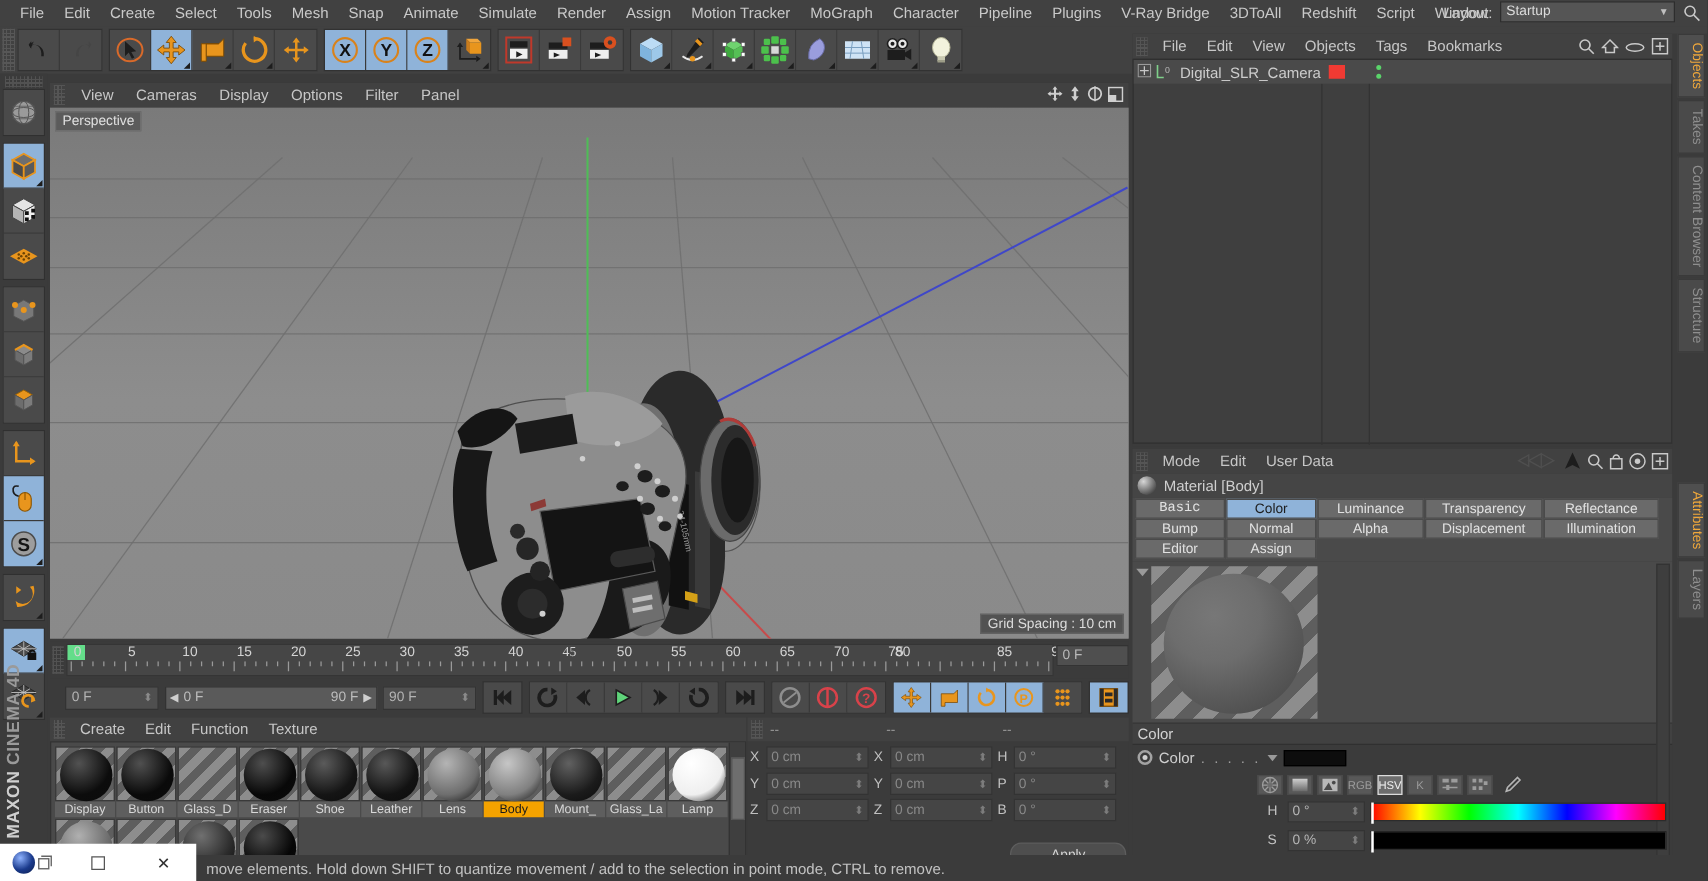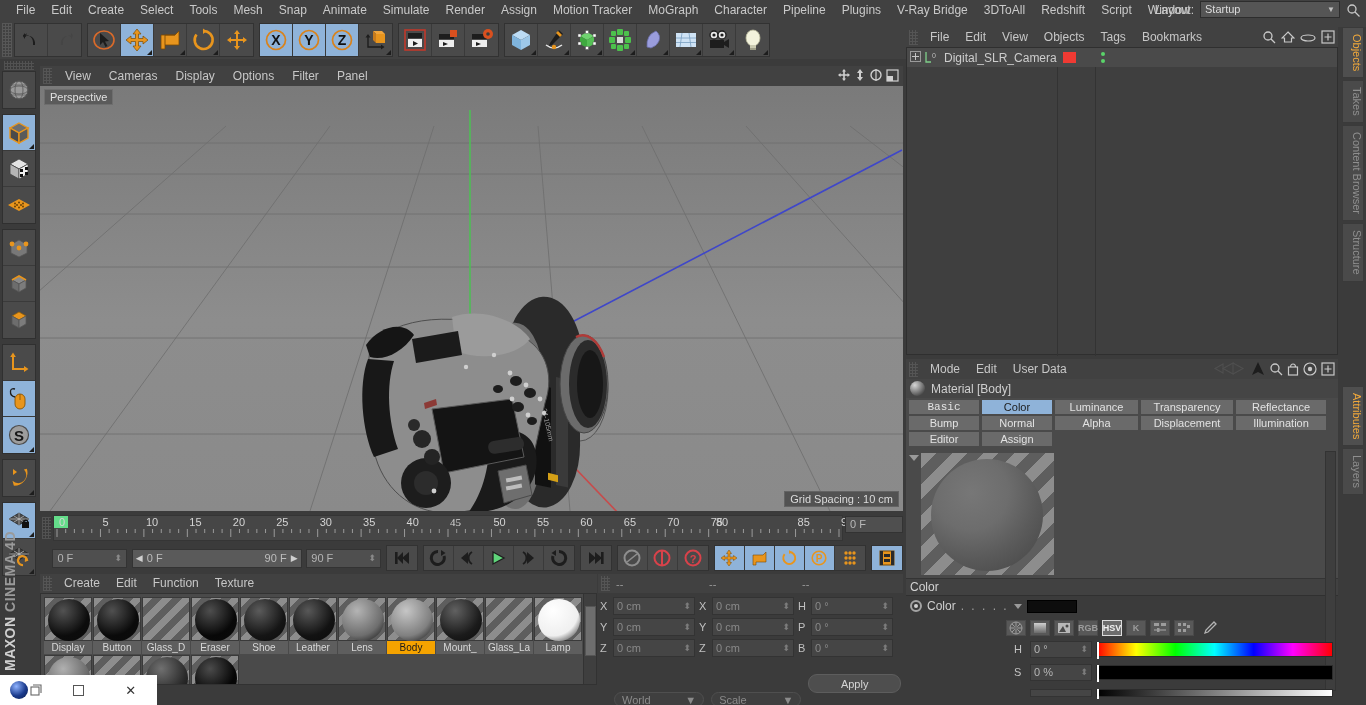--- a/index.html
+++ b/index.html
@@ -196,21 +196,21 @@
   .vscroll{ position:absolute; right:2px; top:2px; width:11px; height:240px; background:#3e3e3e; border:1px solid #333;}
   .colorhdr{ background:#414141; height:17px; line-height:17px; color:#d3d3d3; font-size:12px; padding-left:4px;
      border-bottom:1px solid #303030;}
   .colorrow{ display:flex; align-items:center; height:20px; padding-left:4px; gap:5px;}
   .radio{ width:12px;height:12px;border-radius:50%;border:2px solid #a3a3a3; position:relative;}
   .radio::after{ content:""; position:absolute; left:2px; top:2px; width:4px;height:4px;border-radius:50%;background:#cfcfcf;}
   .clabel{ color:#cfcfcf; font-size:12px;}
   .cdots{ color:#9e9e9e; font-size:12px; letter-spacing:2px;}
   .smallcaret{ width:0;height:0;border-left:4px solid transparent;border-right:4px solid transparent;border-top:5px solid #9a9a9a;}
   .colorswatch{ width:50px; height:13px; background:#0d0d0d; border:1px solid #000;}
-  .modebar{ display:flex; align-items:center; gap:4px; padding-left:100px; margin-top:4px;font-weight:bold;}
+  .modebar{ display:flex; align-items:center; gap:4px; padding-left:100px; margin-top:4px;}
   .mbtn{ width:20px; height:16px; background:#585858; border:1px solid #4a4a4a; display:flex; align-items:center; justify-content:center;
      color:#9c9c9c; font-size:9px; }
   .mbtn.act{ background:#6d6d6d; border:1px solid #dcdcdc; color:#f0f0f0;}
   .hsvrow{ display:flex; align-items:center; height:20px; gap:4px; padding-left:108px; margin-top:3px;}
   .hsvlab{ width:12px; color:#c3c3c3; font-size:11px;}
   .hsvfield{ width:62px; height:17px; background:#454545; border:1px solid #333; color:#b6b6b6;
     font-size:11px; padding:0 3px; display:flex; align-items:center; justify-content:space-between;}
   .hsvbar{ width:237px; height:15px; border:1px solid #2c2c2c; position:relative;}
   .hue{ background:linear-gradient(90deg,#ff0000,#ffff00,#00ff00,#00ffff,#0000ff,#ff00ff,#ff0000);}
   .satbar{ background:#000;}
@@ -1434,20 +1434,25 @@
         <div class="rtab">Takes</div>
         <div class="rtab">Content Browser</div>
         <div class="rtab">Structure</div>
       </div>
     <div id="rtabs-lower-host" style="margin-top:104px;">
         <div class="rtab act">Attributes</div>
         <div class="rtab">Layers</div>
       </div>
   </div>
 
+  <div class="statusbar">
+    <div class="st-grip"></div>
+    <div style="width:150px;"></div>
+    <div class="st-text">move elements. Hold down SHIFT to quantize movement / add to the selection in point mode, CTRL to remove.</div>
+  </div>
 
   <div class="wincontrols">
     <div class="wc">
       <div class="logo-orb"></div>
       <svg width="13" height="13" viewBox="0 0 13 13" style="margin-left:2px;">
           <path d="M3 1 L11 1 L11 9" fill="none" stroke="#666" stroke-width="1.1"></path>
           <rect x="1" y="3" width="8" height="8" fill="none" stroke="#666" stroke-width="1.1"></rect>
         </svg>
     </div>
     <div class="wc">

